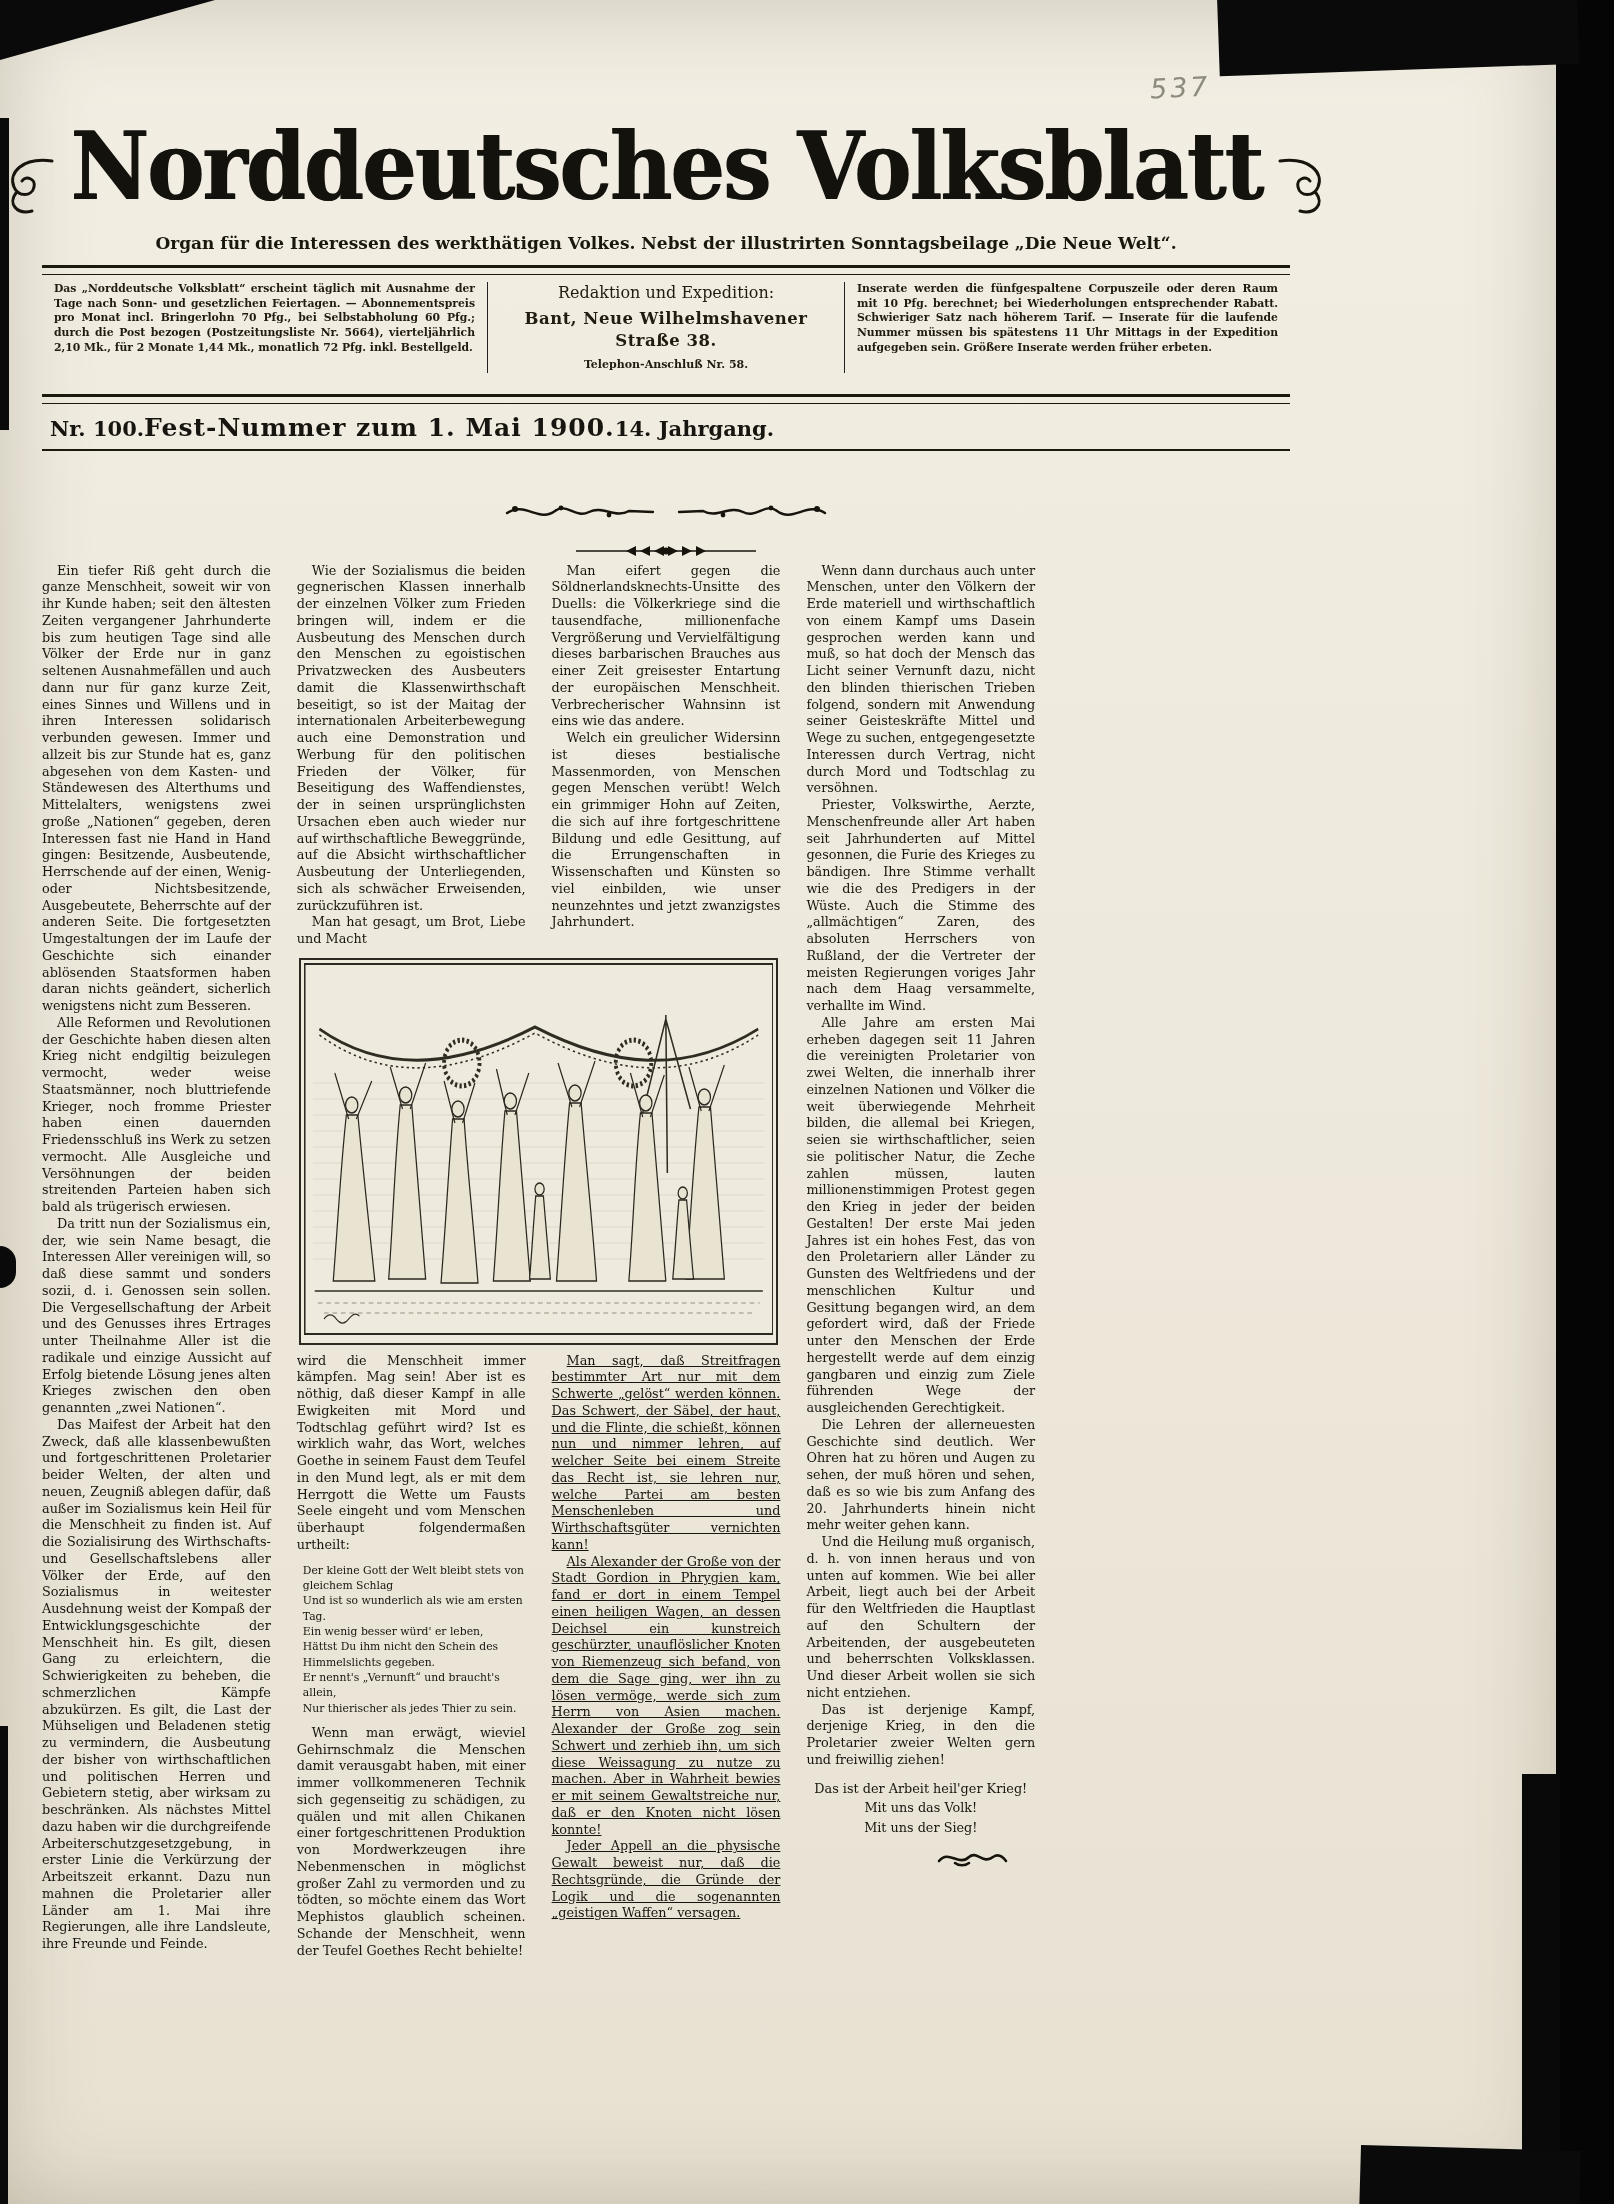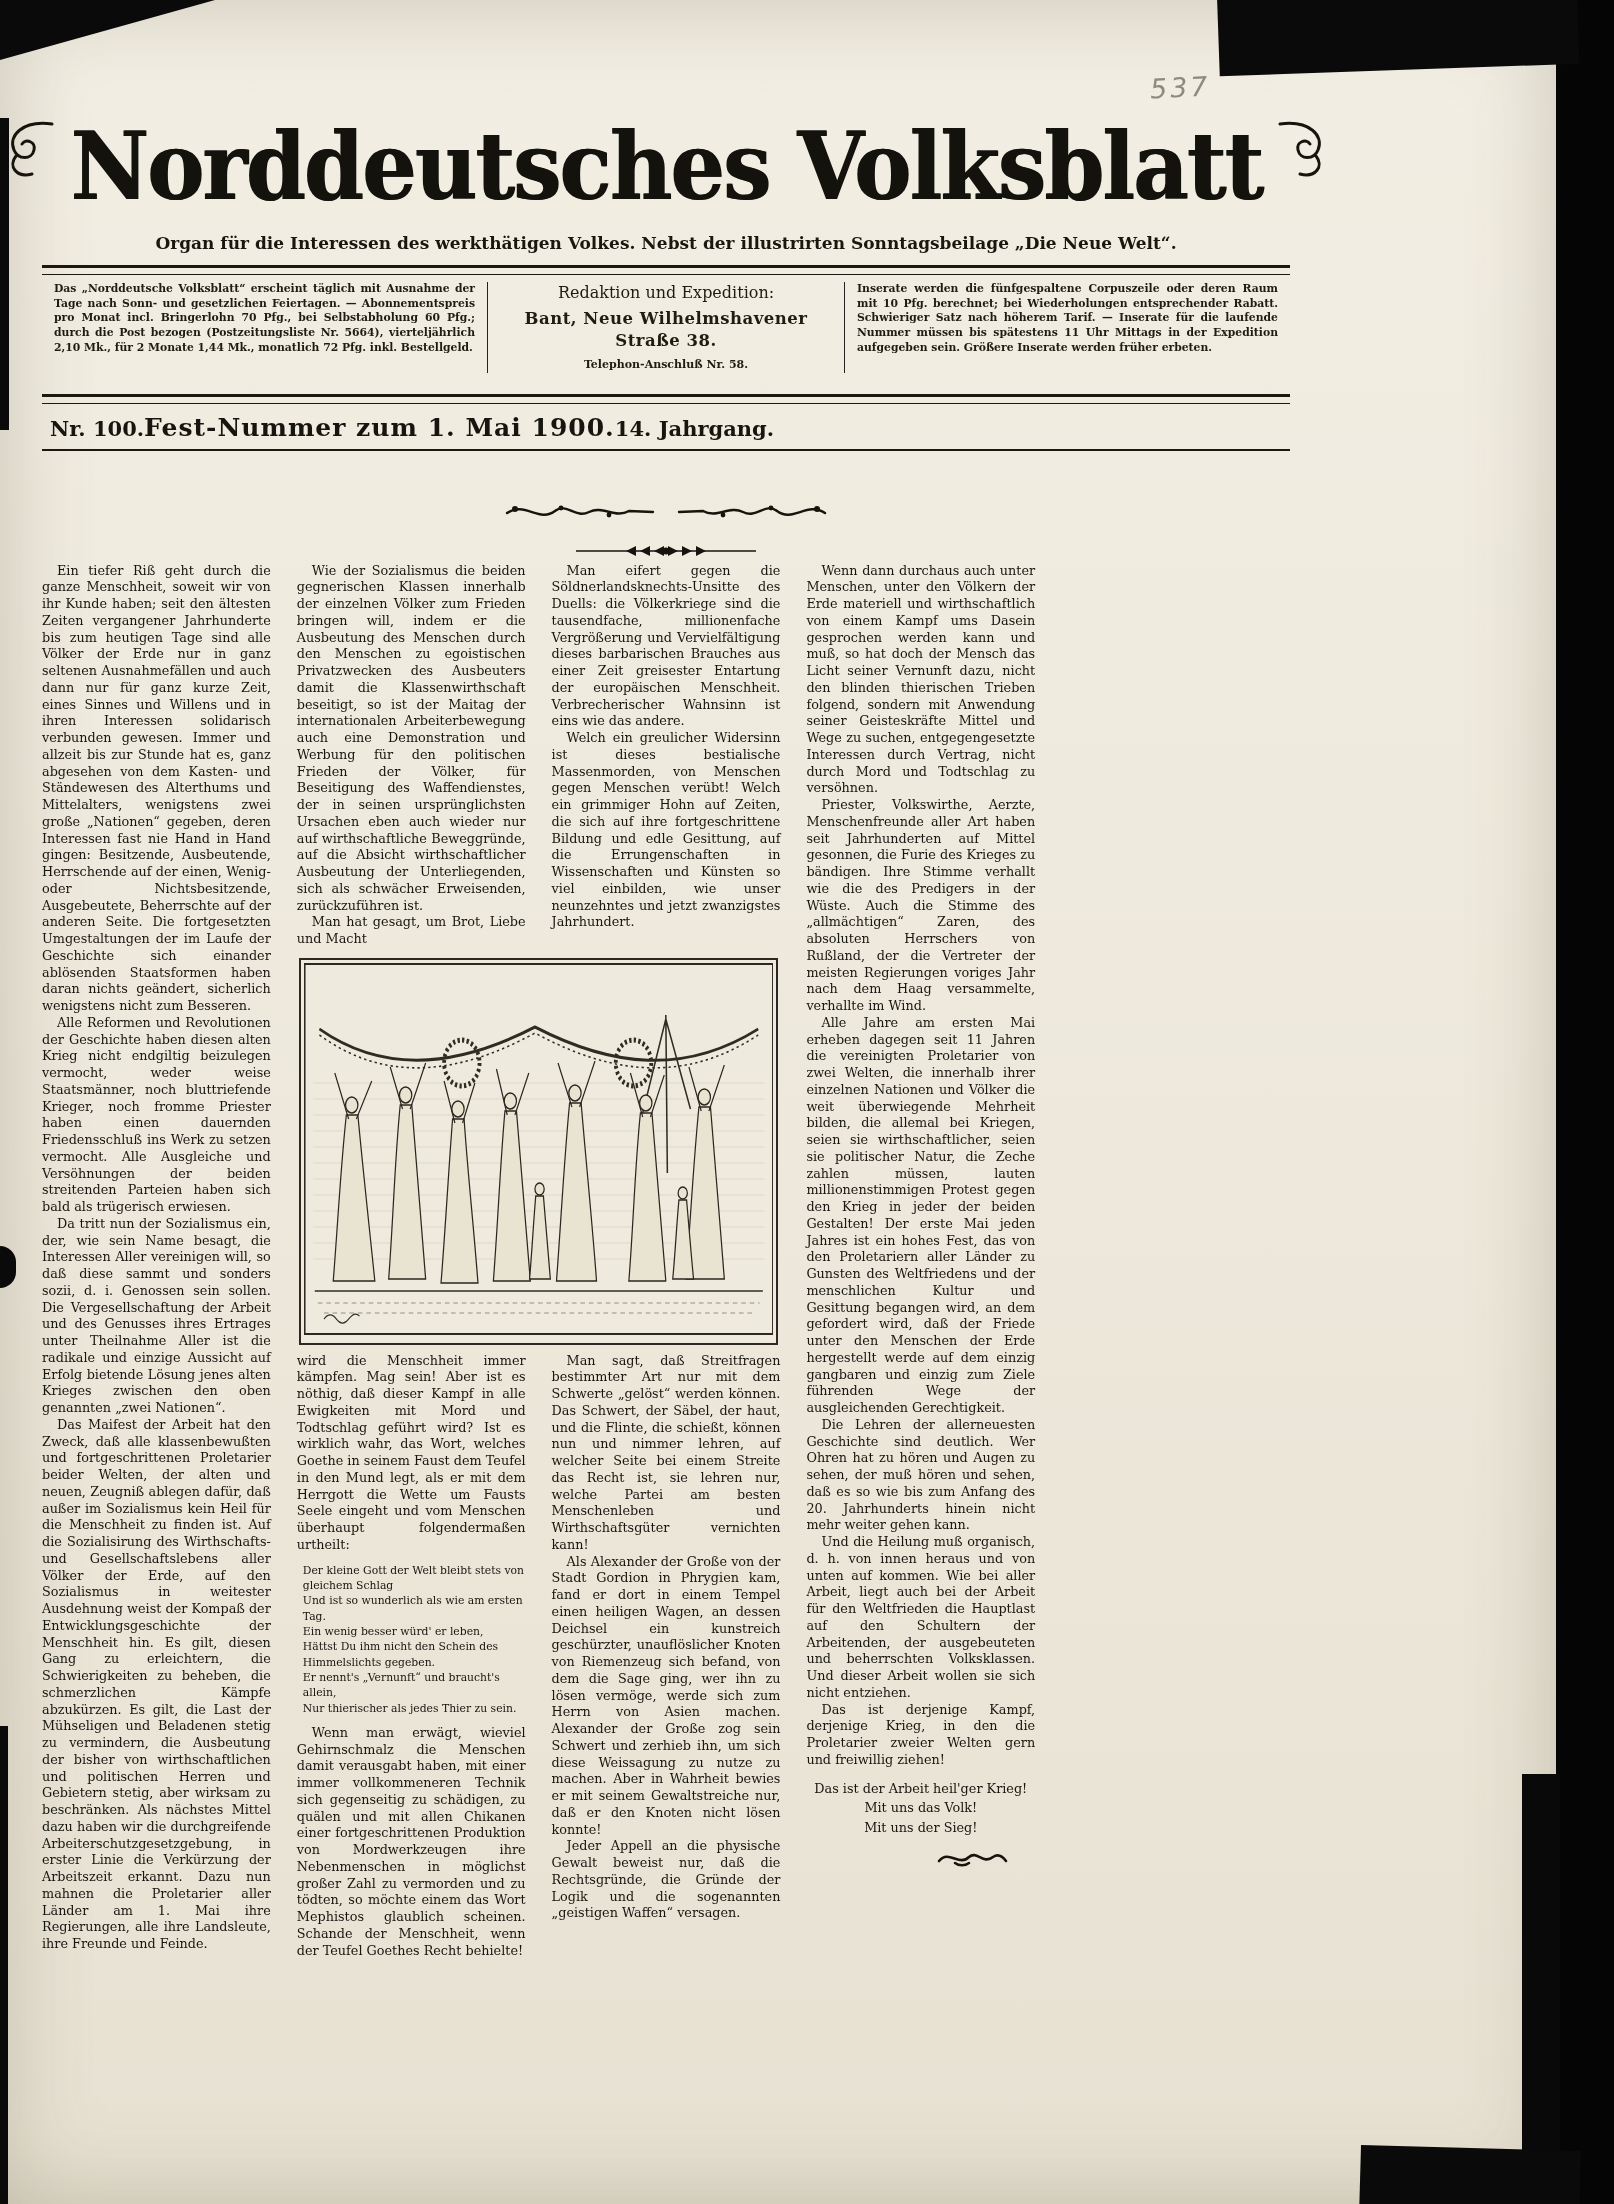--- a/index.html
+++ b/index.html
@@ -26,21 +26,21 @@
   .left-mark-1{left:0;top:118px;width:9px;height:312px;}
   .left-mark-2{left:0;bottom:0;width:8px;height:478px;}
   .left-blob{left:0;top:1246px;width:16px;height:42px;border-radius:0 22px 22px 0;}
   .handwritten{
     position:absolute;left:1150px;top:72px;z-index:5;
     font-family:"DejaVu Sans", sans-serif;font-style:italic;
     font-size:27px;letter-spacing:3px;color:#8d8b7c;transform:rotate(-3deg);
   }
   
   .content{position:absolute;left:42px;top:0;width:1248px;z-index:2;}
-  .masthead{margin-top:116px;display:flex;justify-content:center;align-items:flex-start;gap:14px;}
+  .masthead{margin-top:116px;display:flex;justify-content:center;align-items:flex-end;gap:14px;}
   .masthead h1{
     margin:0;font-size:86px;font-weight:bold;letter-spacing:-2px;
     color:#14120d;text-shadow:1px 0 0 #14120d;white-space:nowrap;
     transform:scaleY(1.08);
   }
   .flourish svg{display:block;}
   .subtitle{
     text-align:center;font-weight:bold;font-size:17px;margin-top:16px;color:#1a170f;
   }
   .rule-double{margin-top:12px;height:6px;border-top:3px solid #1b1810;border-bottom:1px solid #1b1810;}
@@ -70,21 +70,21 @@
     grid-template-rows:auto auto auto;column-gap:26px;
     font-size:12.8px;line-height:1.31;text-align:justify;
   }
   .columns p{margin:0;text-indent:15px;}
   .col1{grid-column:1;grid-row:1 / span 3;}
   .col2t{grid-column:2;grid-row:1;}
   .col3t{grid-column:3;grid-row:1;}
   .col4{grid-column:4;grid-row:1 / span 3;}
   .illus-cell{grid-column:2 / span 2;grid-row:2;padding:10px 2px 8px;}
   .col2b{grid-column:2;grid-row:3;}
-  .col3b{grid-column:3;grid-row:3;}
+  .col3b{grid-column:3;grid-row:3;text-decoration:underline;}
   .poem{font-size:10.8px;line-height:1.42;margin:9px 0 9px 6px;text-align:left;}
   .poem p{text-indent:0;}
   .closing{margin-top:12px;text-align:center;}
   .closing p{text-indent:0;margin:3px 0;}
   .tailpiece{display:flex;justify-content:flex-end;padding-right:26px;margin-top:10px;}
   .illus-frame{border:2px solid #2b2922;background:#efeade;padding:3px;}
 </style>
 </head>
 <body>
 

